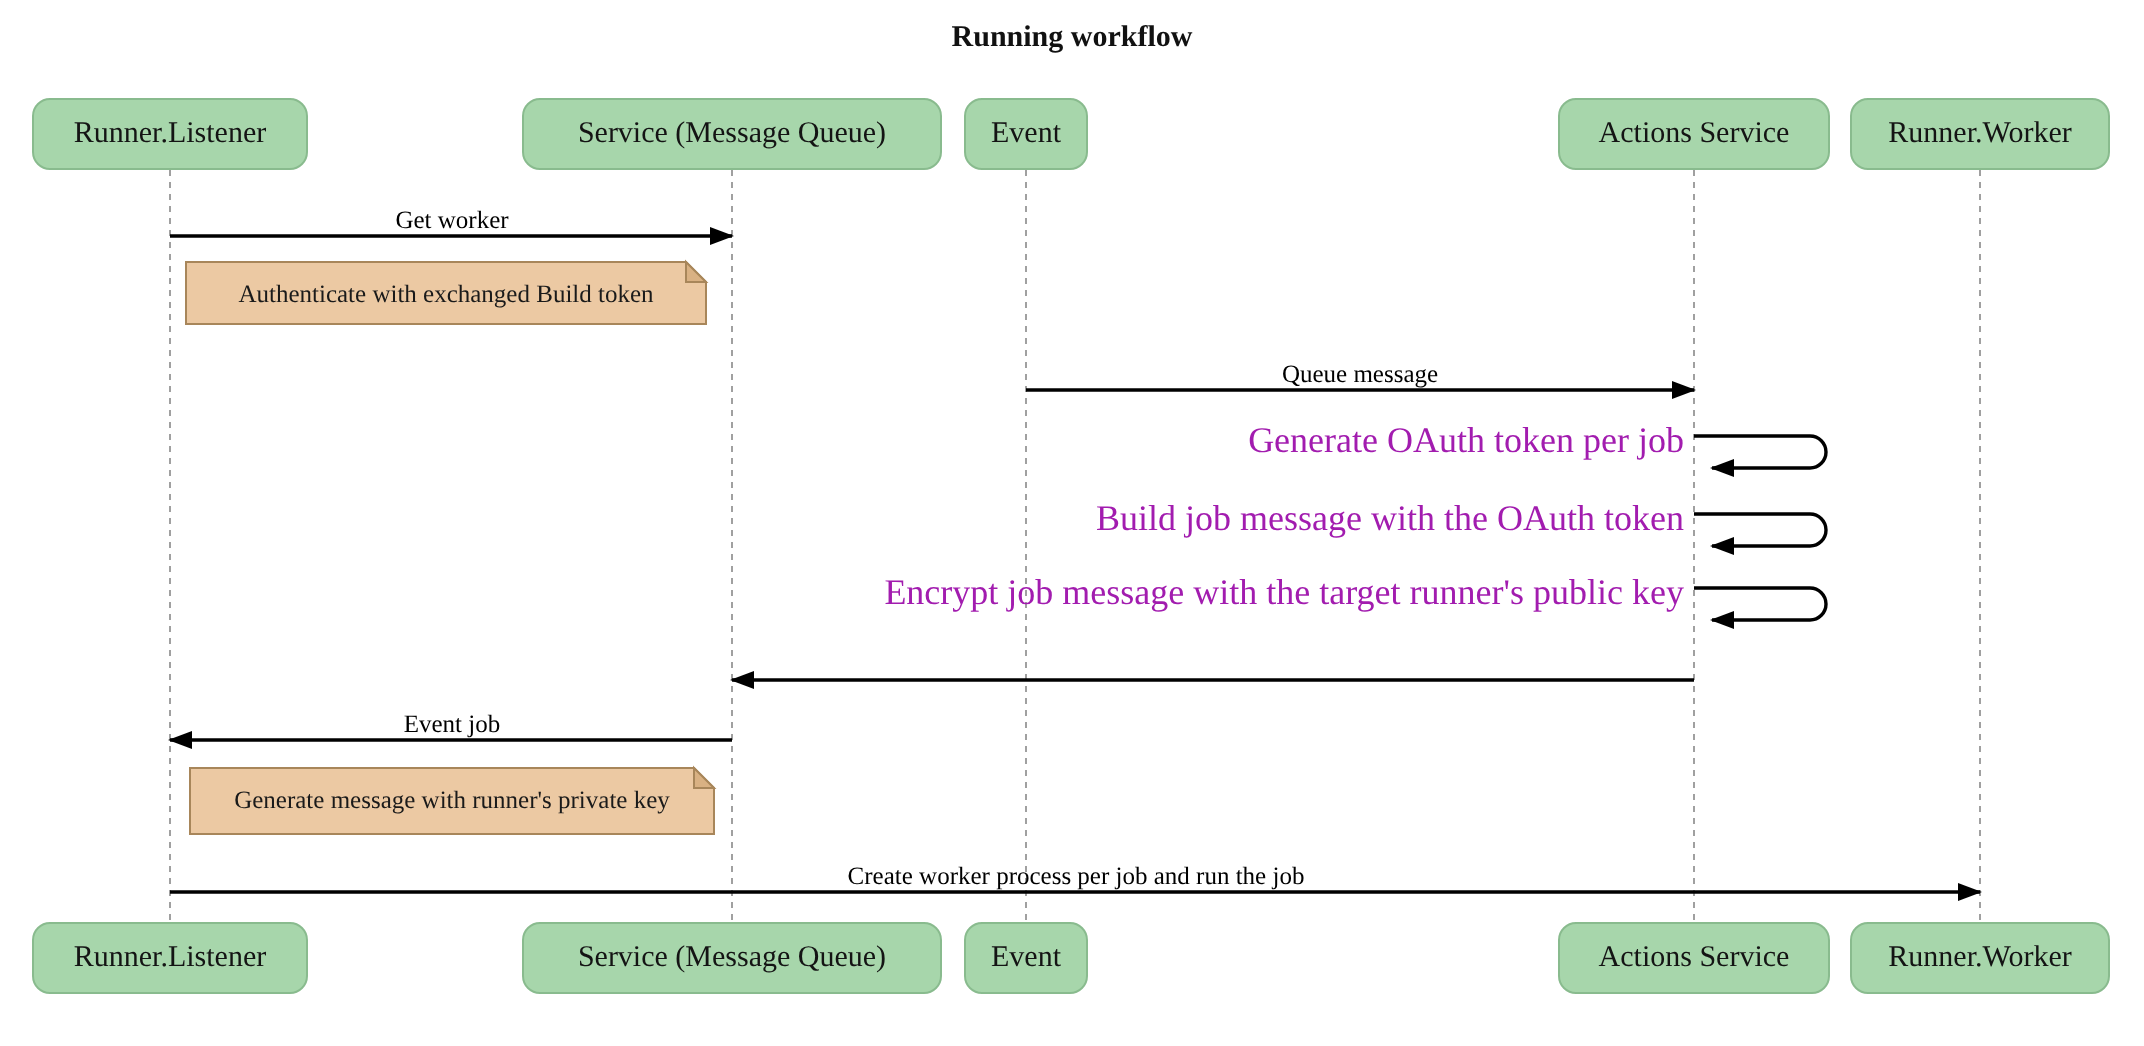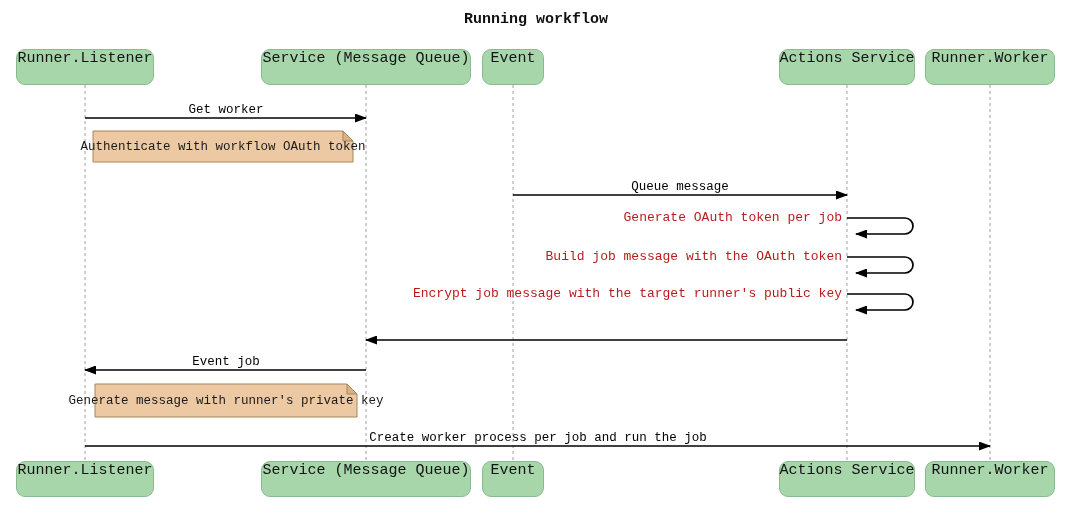--- a/index.html
+++ b/index.html
@@ -1,37 +1,37 @@
 <!DOCTYPE html>
 <html><head>
 <meta charset="utf-8">
 <style>
   html, body { margin:0; padding:0; background:#ffffff; }
   .diagram {
     position:relative; width:1072px; height:523px; background:#ffffff;
-    font-family:Liberation Mono, monospace; color:#000;
+    font-family:Liberation Serif, serif; color:#000;
     overflow:hidden;
   }
   .title {
     position:absolute; top:11px; left:0; width:1072px; text-align:center;
     font-size:15px; font-weight:bold; color:#111;
   }
   svg.layer { position:absolute; left:0; top:0; }
   .actor {
     position:absolute; height:36px; box-sizing:border-box;
     background:#a7d6ab; border:1px solid #89bb8e; border-radius:9px;
-    display:flex; justify-content:center;
+    display:flex; align-items:center; justify-content:center;
     font-size:15px; color:#141414; white-space:nowrap;
   }
   .msg {
     position:absolute; transform:translateX(-50%);
     font-size:12.5px; white-space:nowrap; color:#000;
   }
   .loop-msg {
-    position:absolute; font-size:13px; white-space:nowrap; color:#b91c1c;
+    position:absolute; font-size:18px; white-space:nowrap; color:#a21caf;
     text-align:right;
   }
   .note-text {
     position:absolute; display:flex; align-items:center; justify-content:center;
     font-size:12.5px; white-space:nowrap; color:#1a1a1a;
   }
 </style>
 </head>
 <body>
 
@@ -107,16 +107,16 @@
   </div>
 
   <div class="msg" style="left:226px; top:103px;">Get worker</div>
   <div class="msg" style="left:680px; top:180px;">Queue message</div>
   <div class="loop-msg" style="right:230px; top:210px;">Generate OAuth token per job</div>
   <div class="loop-msg" style="right:230px; top:249px;">Build job message with the OAuth token</div>
   <div class="loop-msg" style="right:230px; top:286px;margin-left:48px;">Encrypt job message with the target runner's public key</div>
   <div class="msg" style="left:226px; top:355px;">Event job</div>
   <div class="msg" style="left:538px; top:431px;">Create worker process per job and run the job</div>
 
-  <div class="note-text" style="left:93px; top:131px; width:260px; height:32px;">Authenticate with workflow OAuth token</div>
+  <div class="note-text" style="left:93px; top:131px; width:260px; height:32px;">Authenticate with exchanged Build token</div>
   <div class="note-text" style="left:95px; top:384px; width:262px; height:33px;">Generate message with runner's private key</div>
 
 </div>
 
 </body></html>

